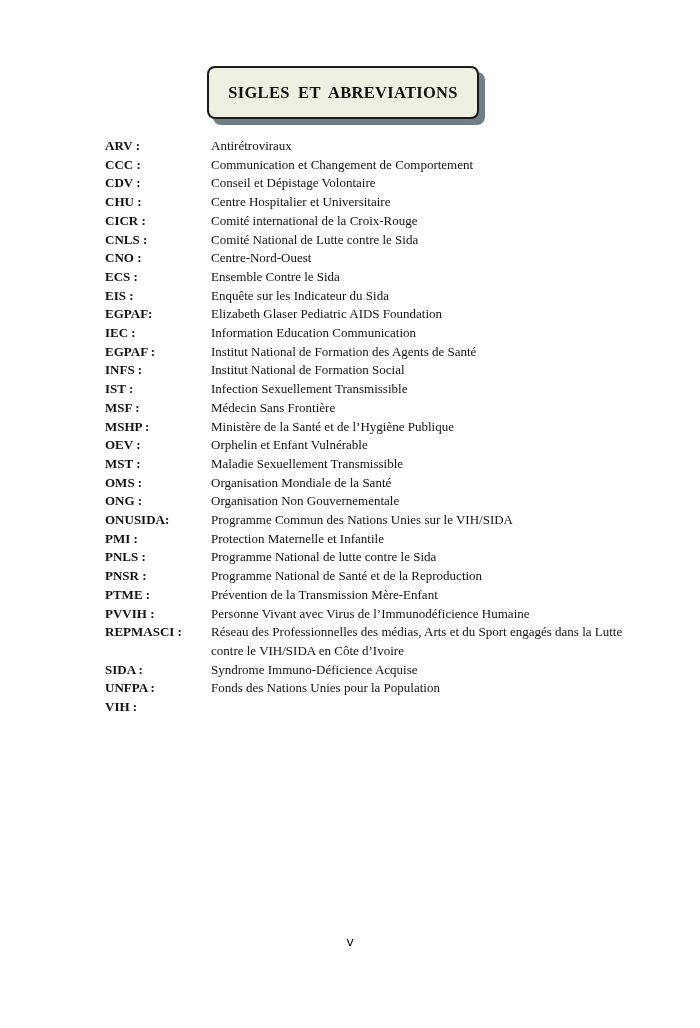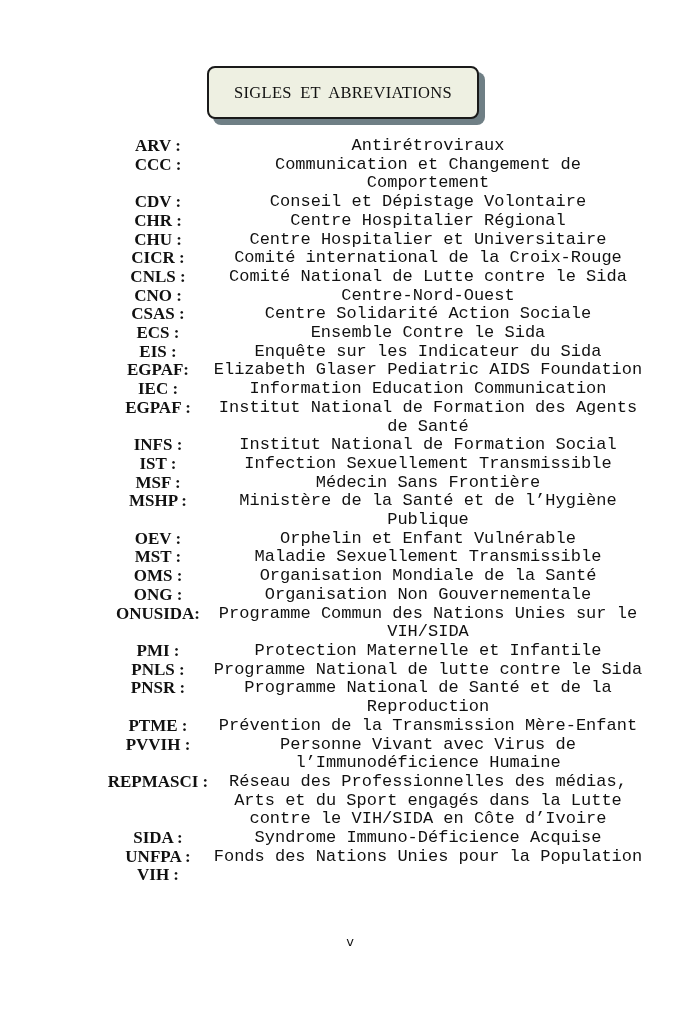--- a/index.html
+++ b/index.html
@@ -4,25 +4,25 @@
 <style>
   html, body { margin:0; padding:0; background:#ffffff; }
   body { width:700px; height:1028px; position:relative; overflow:hidden;
          font-family:"Liberation Serif", "DejaVu Serif", serif; color:#111; }
   .title-wrap { position:absolute; left:207px; top:66px; width:272px; height:53px; }
   .title-shadow { position:absolute; left:6px; top:6px; width:272px; height:53px;
                   background:#6f7f85; border-radius:8px; }
   .title-box { position:absolute; left:0; top:0; width:268px; height:49px;
                background:#eef0e2; border:2px solid #1a1a1a; border-radius:8px;
                display:flex; align-items:center; justify-content:center; }
-  .title-text { font-weight:normal; font-size:16.5px; letter-spacing:0.3px; word-spacing:4px; color:#111; }
+  .title-text { font-weight:bold; font-size:16.5px; letter-spacing:0.3px; word-spacing:4px; color:#111; }
   .list { position:absolute; left:105px; top:137px; width:540px; }
-  .row { display:flex; font-size:17px; line-height:18.7px;text-align:center; }
+  .row { display:flex; font-size:13px; line-height:18.7px; }
   .abbr { width:106px; flex:0 0 106px; font-weight:bold; white-space:nowrap; }
-  .def { flex:1;font-family:Liberation Mono, monospace; }
+  .def { flex:1; }
   .page-num { position:absolute; left:0; width:700px; top:934px; text-align:center;
               font-family:"DejaVu Sans", sans-serif; font-size:13px; color:#111; }
 </style>
 </head>
 <body>
 
 <div class="title-wrap">
   <div class="title-shadow"></div>
   <div class="title-box">
     <span class="title-text">SIGLES  ET  ABREVIATIONS</span>
@@ -36,42 +36,34 @@
     </div>
     <div class="row">
       <div class="abbr">CCC :</div>
       <div class="def">Communication et Changement de Comportement</div>
     </div>
     <div class="row">
       <div class="abbr">CDV :</div>
       <div class="def">Conseil et Dépistage Volontaire</div>
     </div>
     <div class="row">
-      <div class="abbr">CHR :</div>
-      <div class="def">Centre Hospitalier Régional</div>
-    </div>
-    <div class="row">
       <div class="abbr">CHU :</div>
       <div class="def">Centre Hospitalier et Universitaire</div>
     </div>
     <div class="row">
       <div class="abbr">CICR :</div>
       <div class="def">Comité international de la Croix-Rouge</div>
     </div>
     <div class="row">
       <div class="abbr">CNLS :</div>
       <div class="def">Comité National de Lutte contre le Sida</div>
     </div>
     <div class="row">
       <div class="abbr">CNO :</div>
       <div class="def">Centre-Nord-Ouest</div>
-    </div>
-    <div class="row">
-      <div class="abbr">CSAS :</div>
-      <div class="def">Centre Solidarité Action Sociale</div>
     </div>
     <div class="row">
       <div class="abbr">ECS :</div>
       <div class="def">Ensemble Contre le Sida</div>
     </div>
     <div class="row">
       <div class="abbr">EIS :</div>
       <div class="def">Enquête sur les Indicateur du Sida</div>
     </div>
     <div class="row">

